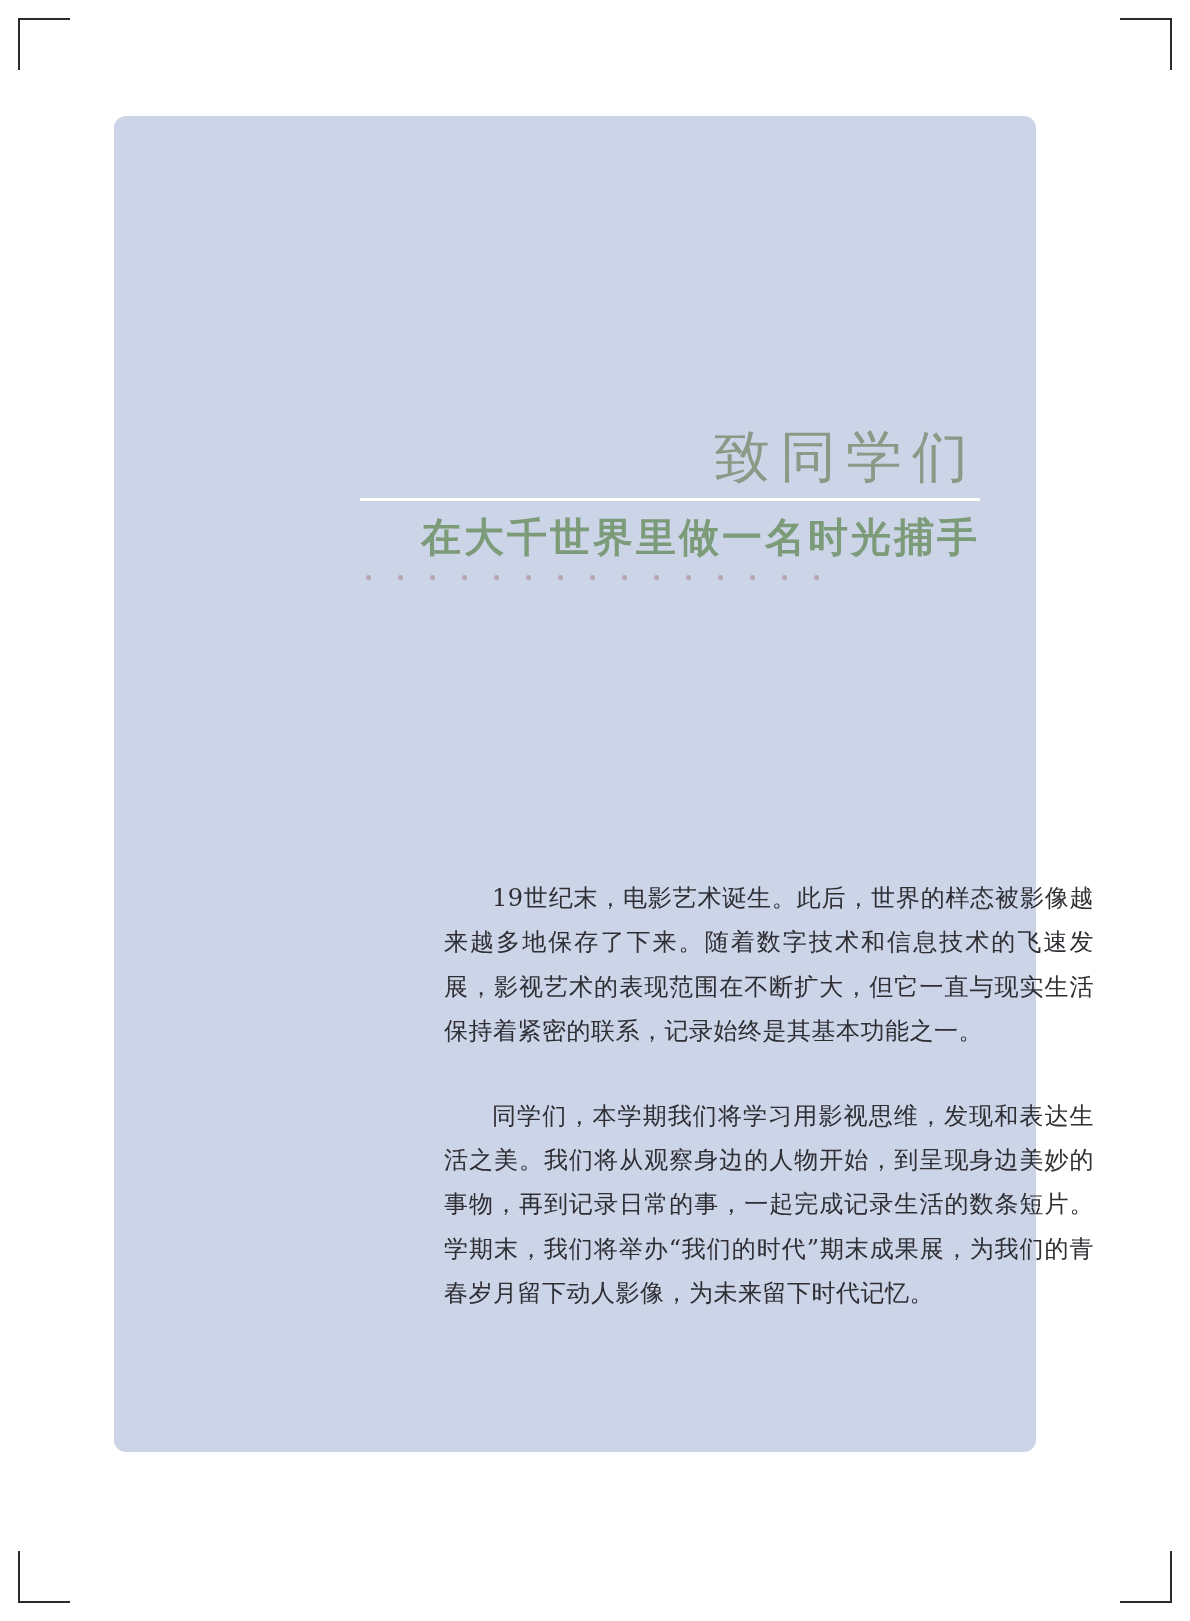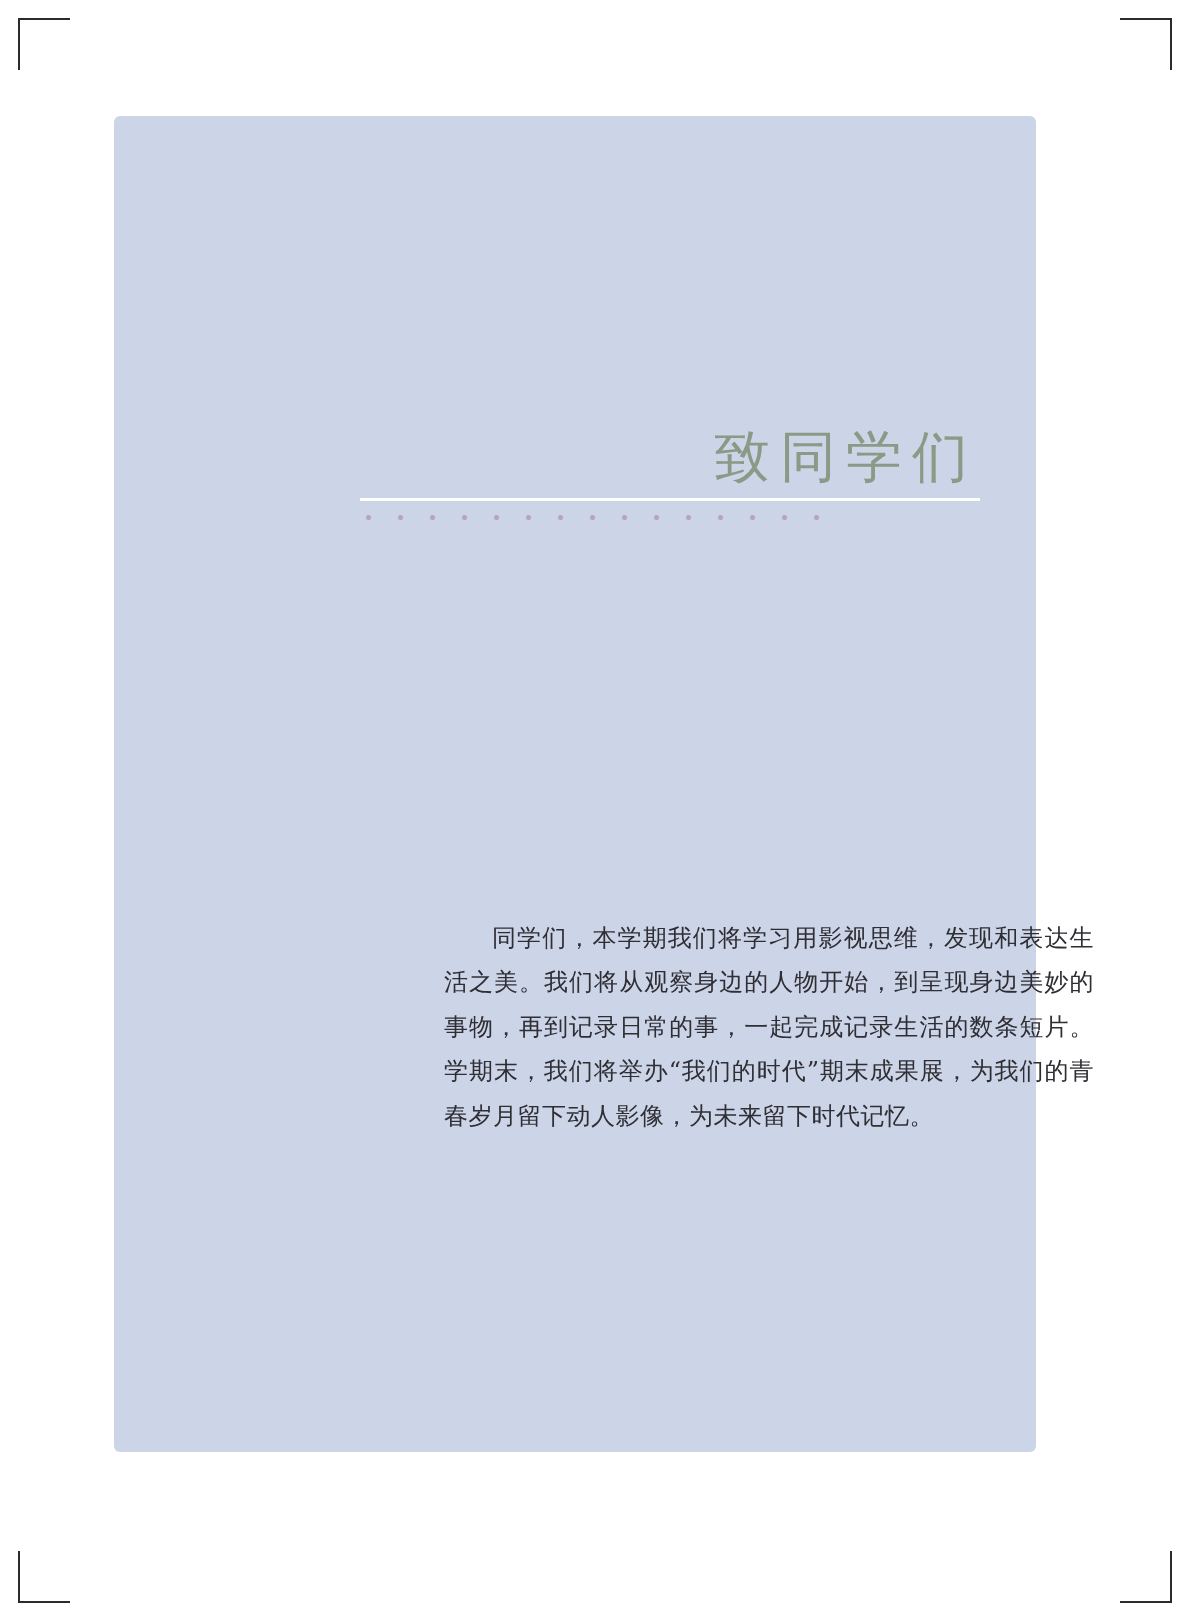--- a/index.html
+++ b/index.html
@@ -45,21 +45,21 @@
   .crop-br .h { right: 0; bottom: 0; }
 
   
   .page-panel {
     position: absolute;
     left: 114px;
     top: 116px;
     width: 922px;
     height: 1336px;
     background: #ccd4e8;
-    border-radius: 6px;
+    border-radius: 12px;
   }
 
   
   .heading-block {
     position: absolute;
     right: 56px;
     top: 310px;
     width: 620px;
     text-align: right;
   }
@@ -140,36 +140,38 @@
 <div class="crop crop-br">
   <div class="v"></div>
   <div class="h"></div>
 </div>
 
 <div class="page-panel">
 
   <div class="heading-block">
     <div class="heading-main">致同学们</div>
     <div class="heading-rule"></div>
+    <div class="heading-sub">在大千世界里做一名时光捕手</div>
     <div class="dot-row">
         <span class="dot" style="background: rgb(185, 164, 179);"></span>
         <span class="dot" style="background: rgb(185, 164, 179);"></span>
         <span class="dot" style="background: rgb(185, 164, 179);"></span>
         <span class="dot" style="background: rgb(185, 164, 179);"></span>
         <span class="dot" style="background: rgb(185, 164, 179);"></span>
         <span class="dot" style="background: rgb(185, 164, 179);"></span>
         <span class="dot" style="background: rgb(185, 164, 179);"></span>
         <span class="dot" style="background: rgb(185, 164, 179);"></span>
         <span class="dot" style="background: rgb(185, 164, 179);"></span>
         <span class="dot" style="background: rgb(185, 164, 179);"></span>
         <span class="dot" style="background: rgb(185, 164, 179);"></span>
         <span class="dot" style="background: rgb(185, 164, 179);"></span>
         <span class="dot" style="background: rgb(185, 164, 179);"></span>
         <span class="dot" style="background: rgb(185, 164, 179);"></span>
         <span class="dot" style="background: rgb(185, 164, 179);"></span>
       </div>
   </div>
 
   <div class="body-text">
+    <p>19世纪末，电影艺术诞生。此后，世界的样态被影像越来越多地保存了下来。随着数字技术和信息技术的飞速发展，影视艺术的表现范围在不断扩大，但它一直与现实生活保持着紧密的联系，记录始终是其基本功能之一。</p>
     <p>同学们，本学期我们将学习用影视思维，发现和表达生活之美。我们将从观察身边的人物开始，到呈现身边美妙的事物，再到记录日常的事，一起完成记录生活的数条短片。学期末，我们将举办“我们的时代”期末成果展，为我们的青春岁月留下动人影像，为未来留下时代记忆。</p>
   </div>
 
 </div>
 
 </body></html>

